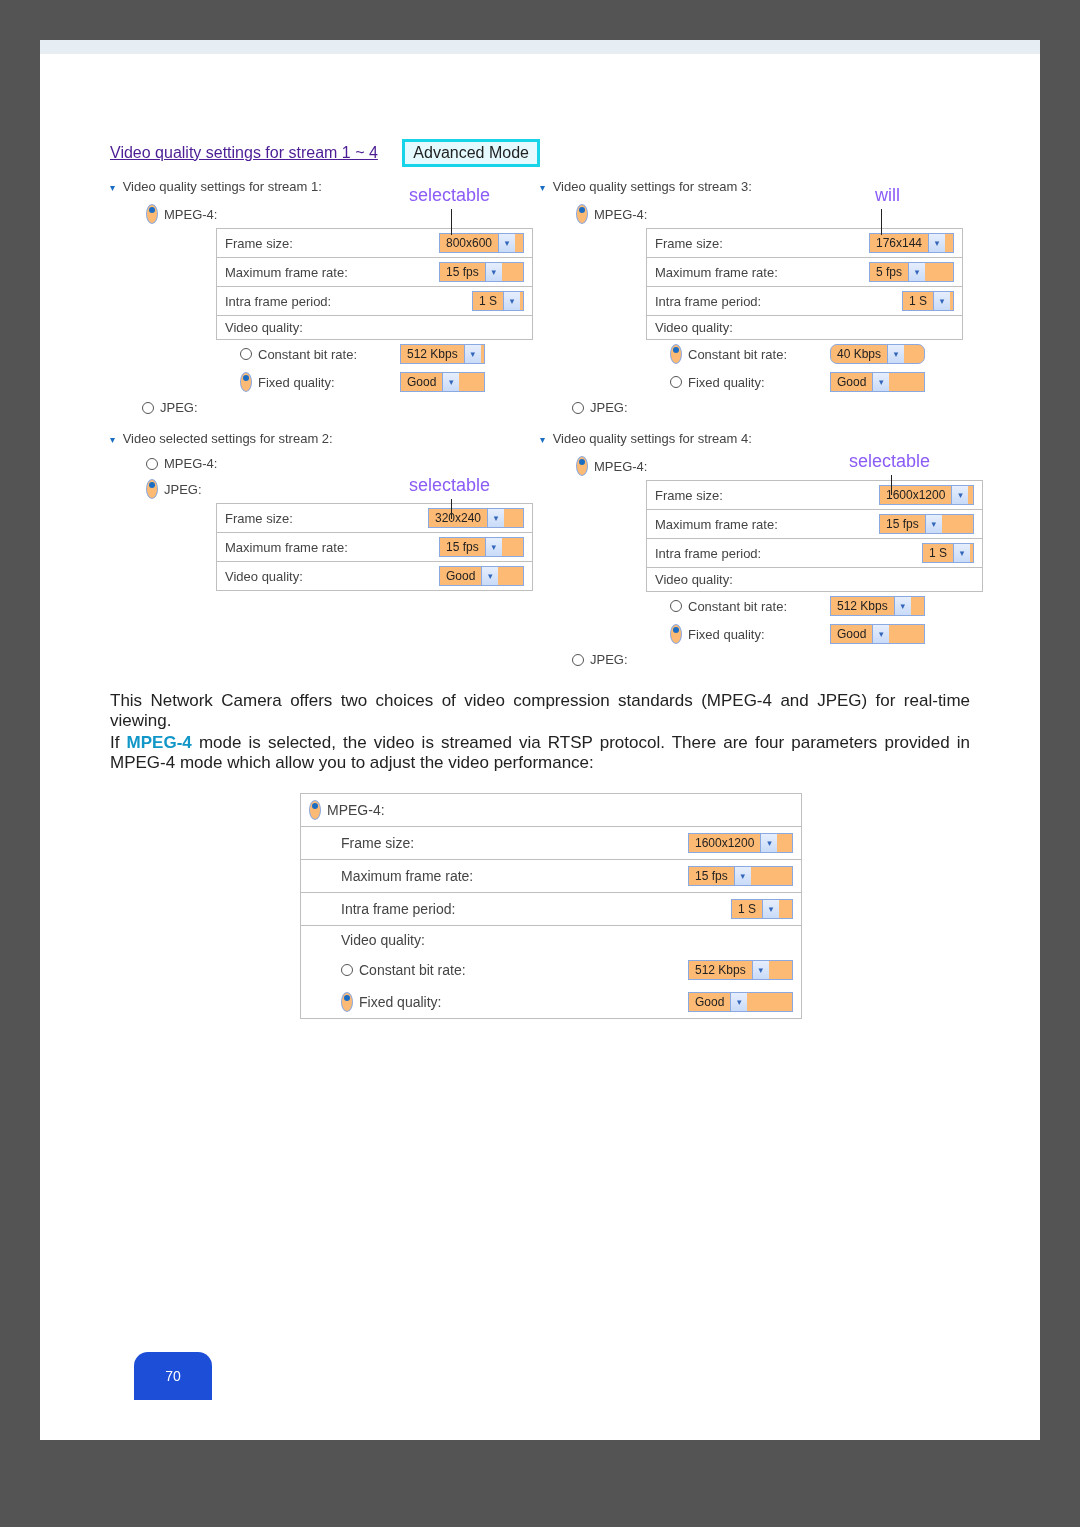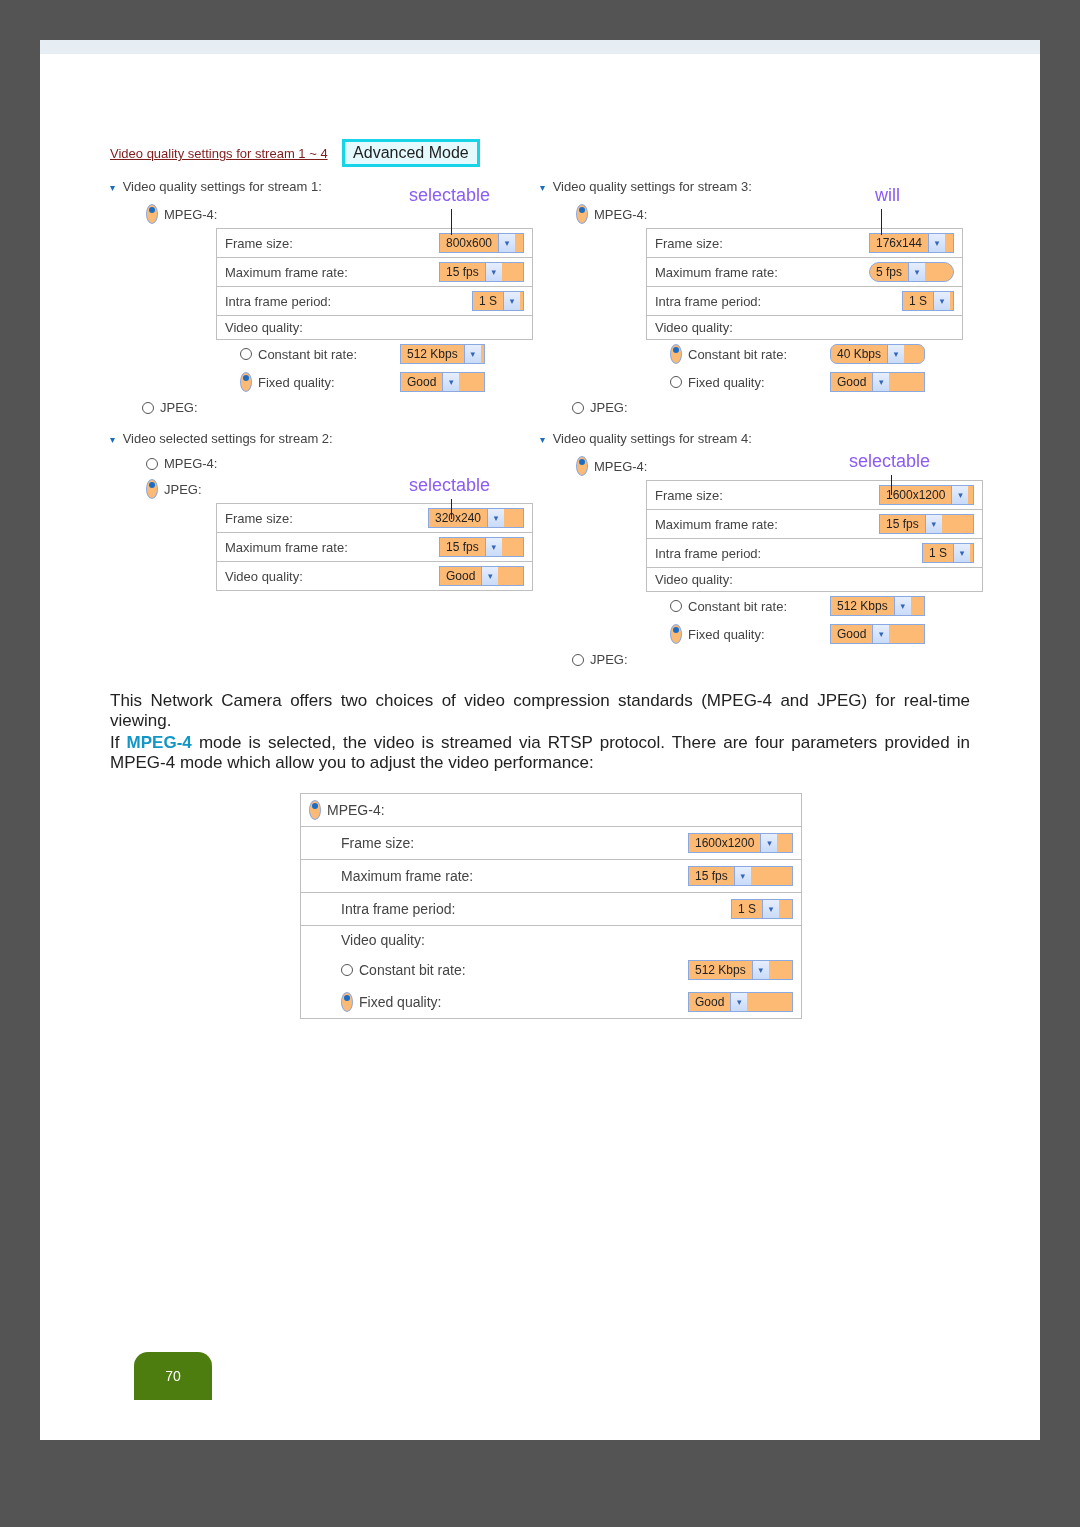--- a/index.html
+++ b/index.html
@@ -18,29 +18,29 @@
   }
   .page-inner {
     padding: 85px 70px 60px 70px;
   }
   .top-stripe {
     height: 14px;
     background: linear-gradient(#e6edf3, #e6edf3);
   }
   .title-row { margin-bottom: 4px; }
   .title-link {
-    color: #7f1d1d;
+    color: #4c1d95;
     text-decoration: underline;
-    font-size: 13px;
+    font-size: 16px;
   }
   .badge {
     display: inline-block;
     border: 3px solid #18d4e8;
     padding: 2px 8px;
-    margin-left: 10px;
+    margin-left: 20px;
     color: #222;
     background: #e5faff;
     font-size: 16px;
     font-family: Arial, sans-serif;
   }
   .body-text {
     font-family: Arial, sans-serif;
     font-size: 17px;
     color: #222;
     margin: 2px 0;
@@ -157,21 +157,21 @@
   .detail-panel .dlbl { flex: 1; color: #444; }
   .detail-panel .dlbl.indent { padding-left: 32px; display:flex; align-items:center; }
   .detail-panel .dlbl.indent .radio { margin-right:6px; }
 
   .footer-tab {
     position: absolute;
     left: 94px;
     bottom: 40px;
     width: 78px;
     height: 48px;
-    background: #4d7c0f;
+    background: #1d4ed8;
     border-radius: 14px 14px 0 0;
     color: #fff;
     font-family: Arial, sans-serif;
     font-size: 14px;
     display:flex; align-items:center; justify-content:center;
   }
 </style>
 </head>
 <body>
 
@@ -280,21 +280,21 @@
               <span class="val">
                 <span class="sel" style="width:85px;">
                   <span class="txt">176x144</span>
                     <span class="btn">▾</span>
                 </span>
               </span>
             </div>
             <div class="row">
               <span class="lbl">Maximum frame rate:</span>
               <span class="val">
-                <span class="sel" style="width:85px;border-radius:10px;">
+                <span class="sel" style="width:85px;">
                   <span class="txt">5 fps</span>
                     <span class="btn">▾</span>
                 </span>
               </span>
             </div>
             <div class="row">
               <span class="lbl">Intra frame period:</span>
               <span class="val">
                 <span class="sel" style="width:52px;">
                   <span class="txt">1 S</span>

